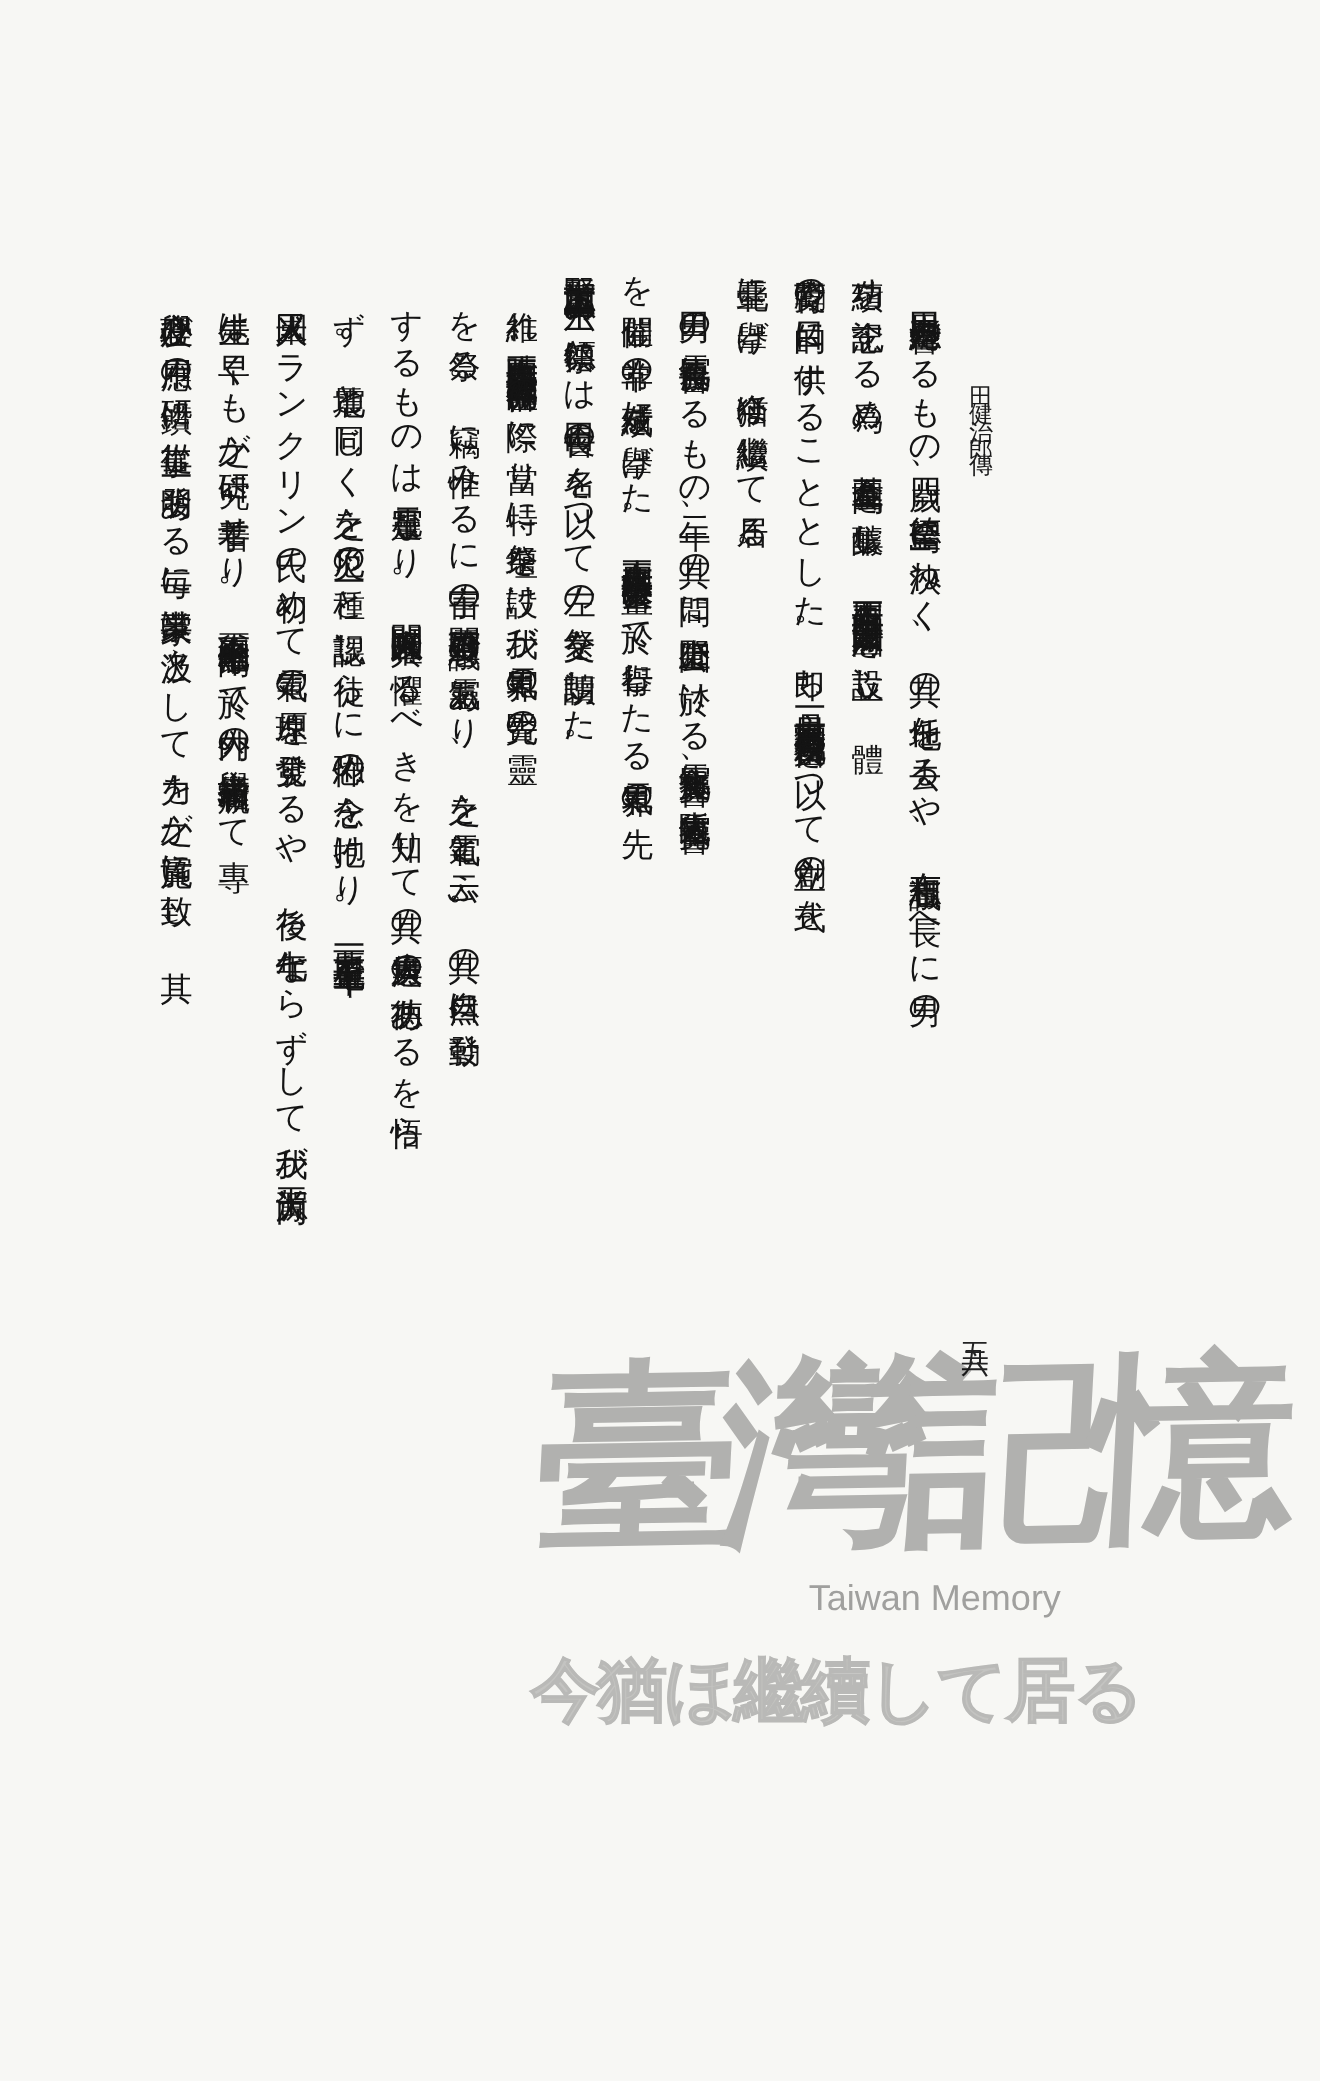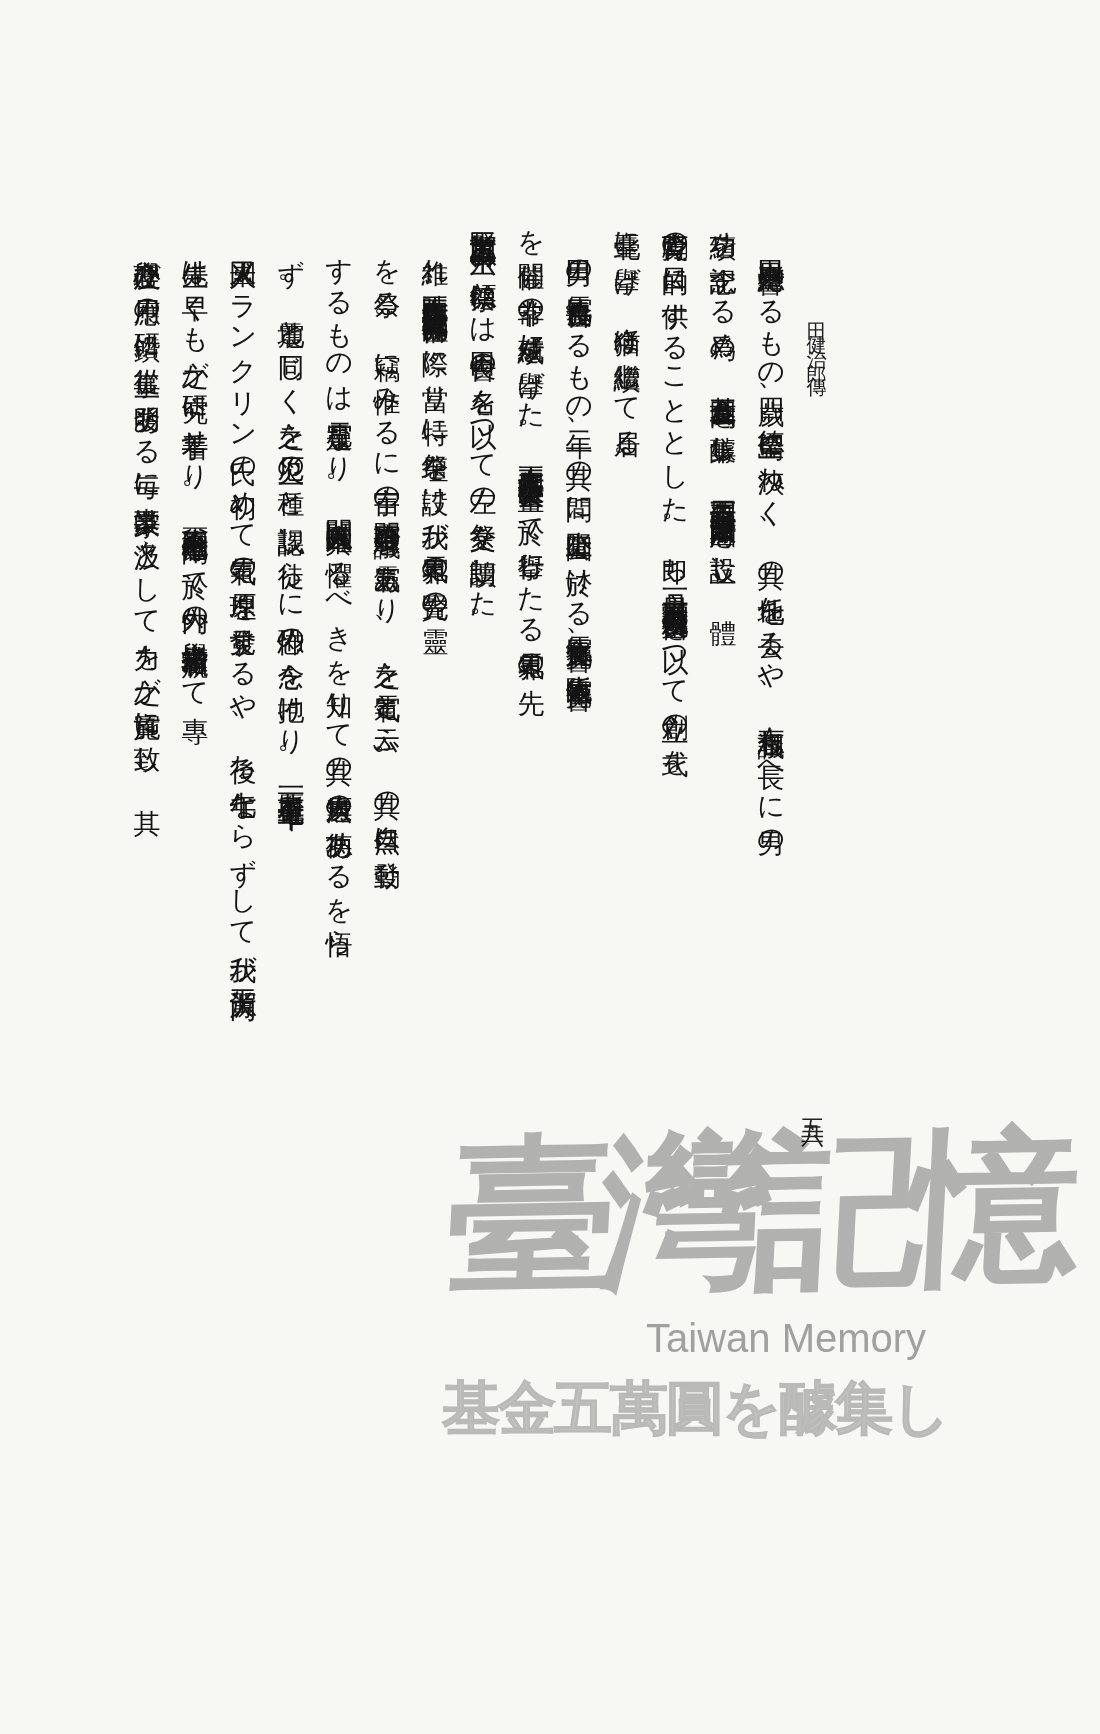--- a/index.html
+++ b/index.html
@@ -49,23 +49,23 @@
   .wm-big{
     position:absolute;top:1128px;left:448px;
     font-size:168px;line-height:1;
     letter-spacing:-14px;
     color:#b7b7b7;
     transform:skewX(-4deg) rotate(-1deg);
     font-weight:bold;
     white-space:nowrap;
   }
   .wm-latin{
-    position:absolute;top:1316px;left:646px;
+    position:absolute;top:1316px;left:674px;
     font-family:"Liberation Sans","DejaVu Sans",sans-serif;
-    font-size:40px;color:#a5a5a5;
+    font-size:30px;color:#a5a5a5;
     white-space:nowrap;
   }
   .wm-inst{
     position:absolute;top:1370px;left:442px;
     font-size:58px;font-weight:bold;
     letter-spacing:-2px;
     color:#cacaca;
     -webkit-text-stroke:1px #bfbfbf;
     white-space:nowrap;
   }
@@ -92,16 +92,16 @@
       <p class="indent">米國人フランクリン氏の初めて電氣の原理を發見するや、後ち七年ならずして我が平賀源內</p>
       <p class="indent">先生は早くも之が研究に着手せり。爾來約百七十餘年間に於て內外の學者技術者相競ふて專</p>
       <p class="indent">心學理及び應用の研鑽に從事し一發明ある毎に事業家は汲々として力を之が實施に致し、其</p>
     </div>
 
   <div class="page-number">五六二</div>
 
   <div class="watermark">
     <div class="wm-big">臺灣記憶</div>
     <div class="wm-latin">Taiwan Memory</div>
-    <div class="wm-inst">基金五萬圓を醵集し</div>
+    <div class="wm-inst">今猶ほ繼續して居る</div>
   </div>
 
 </div>
 
 </body></html>

